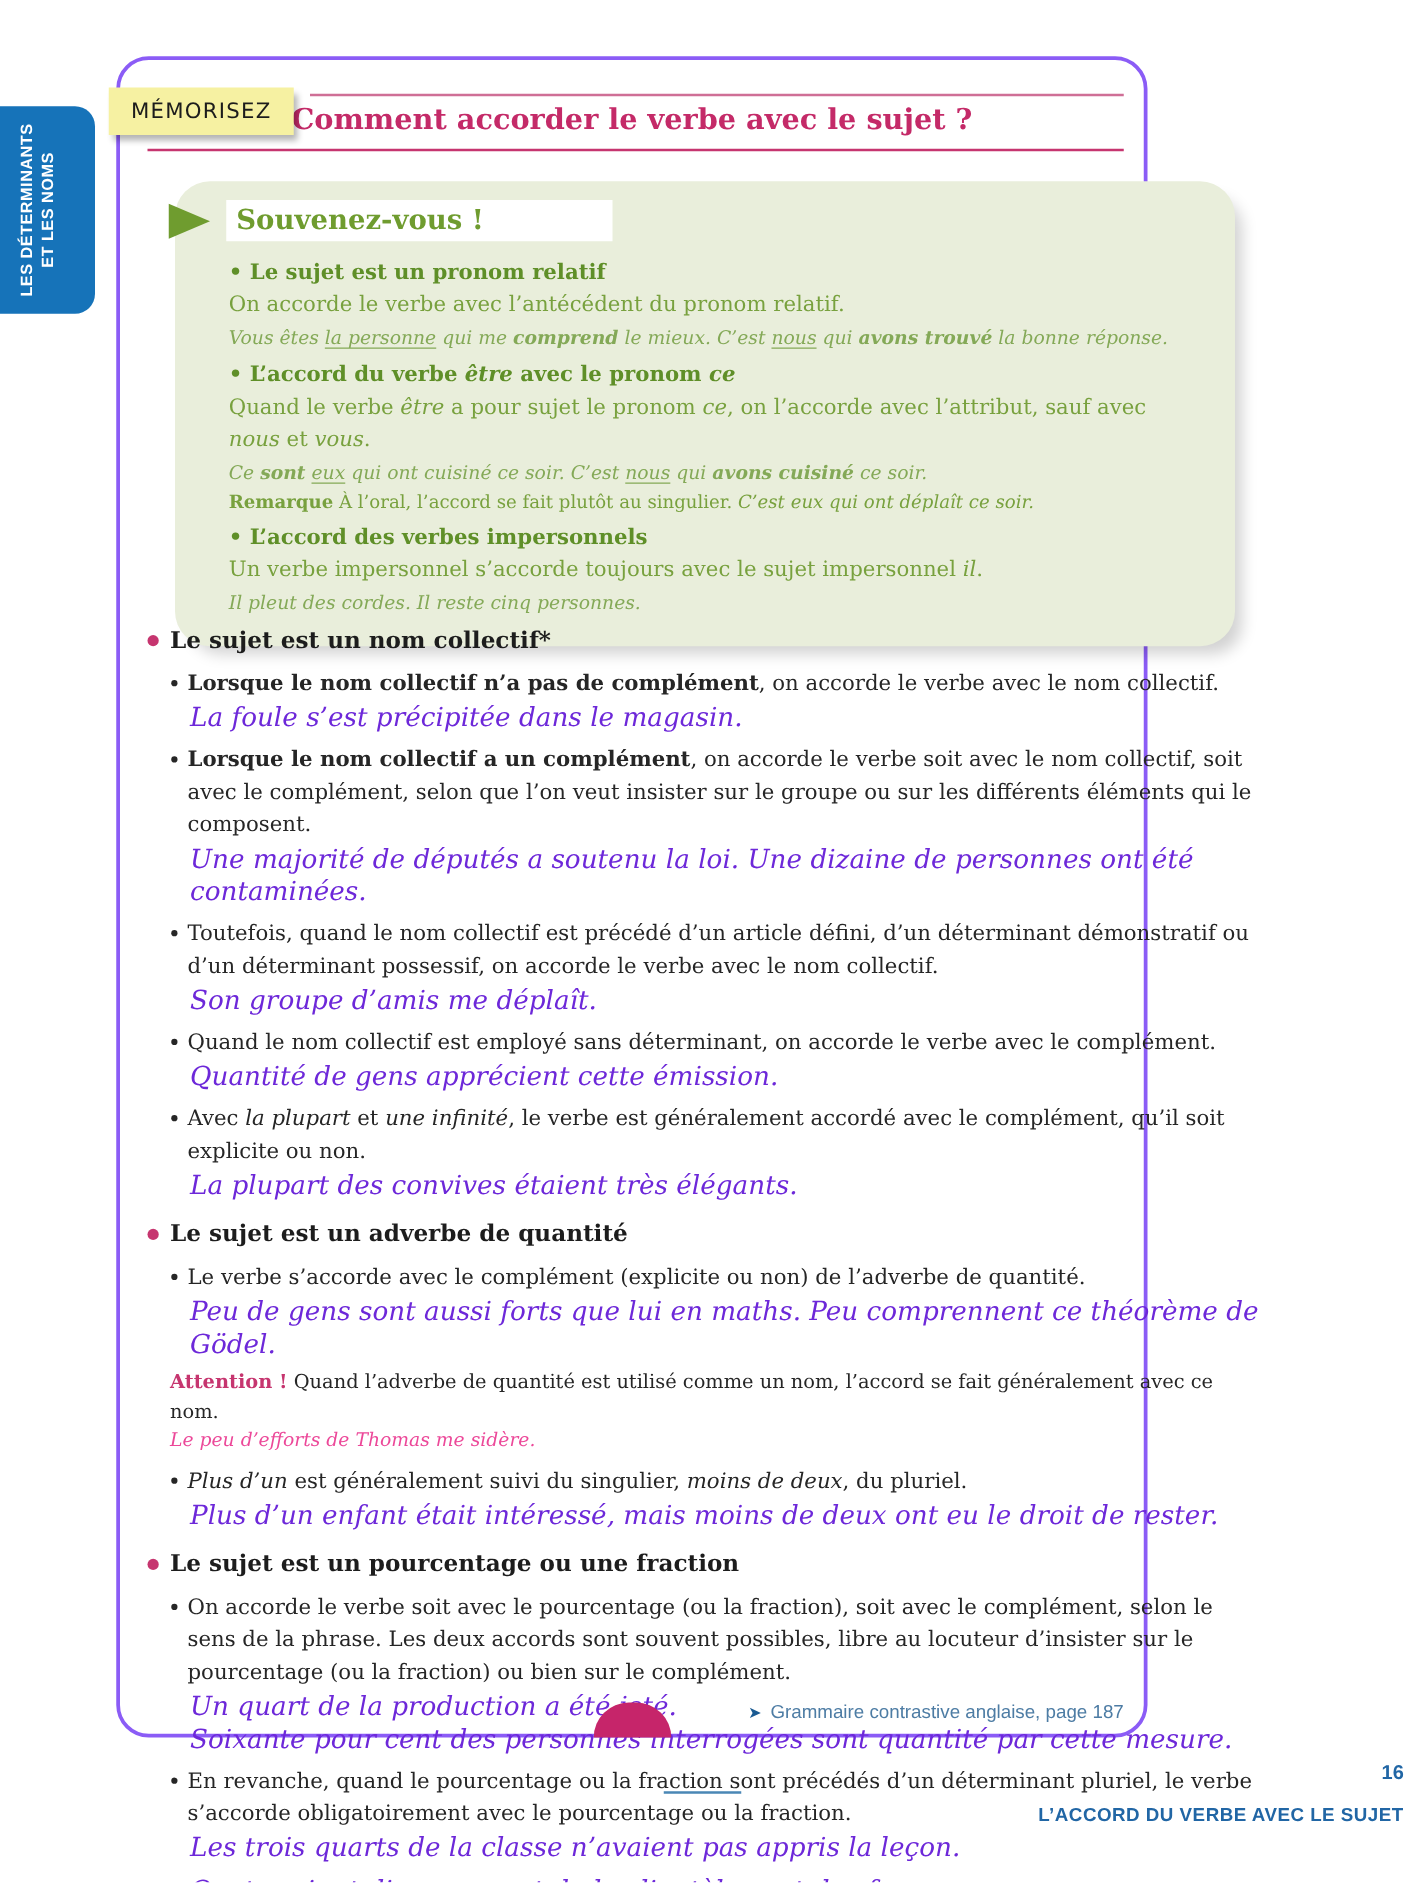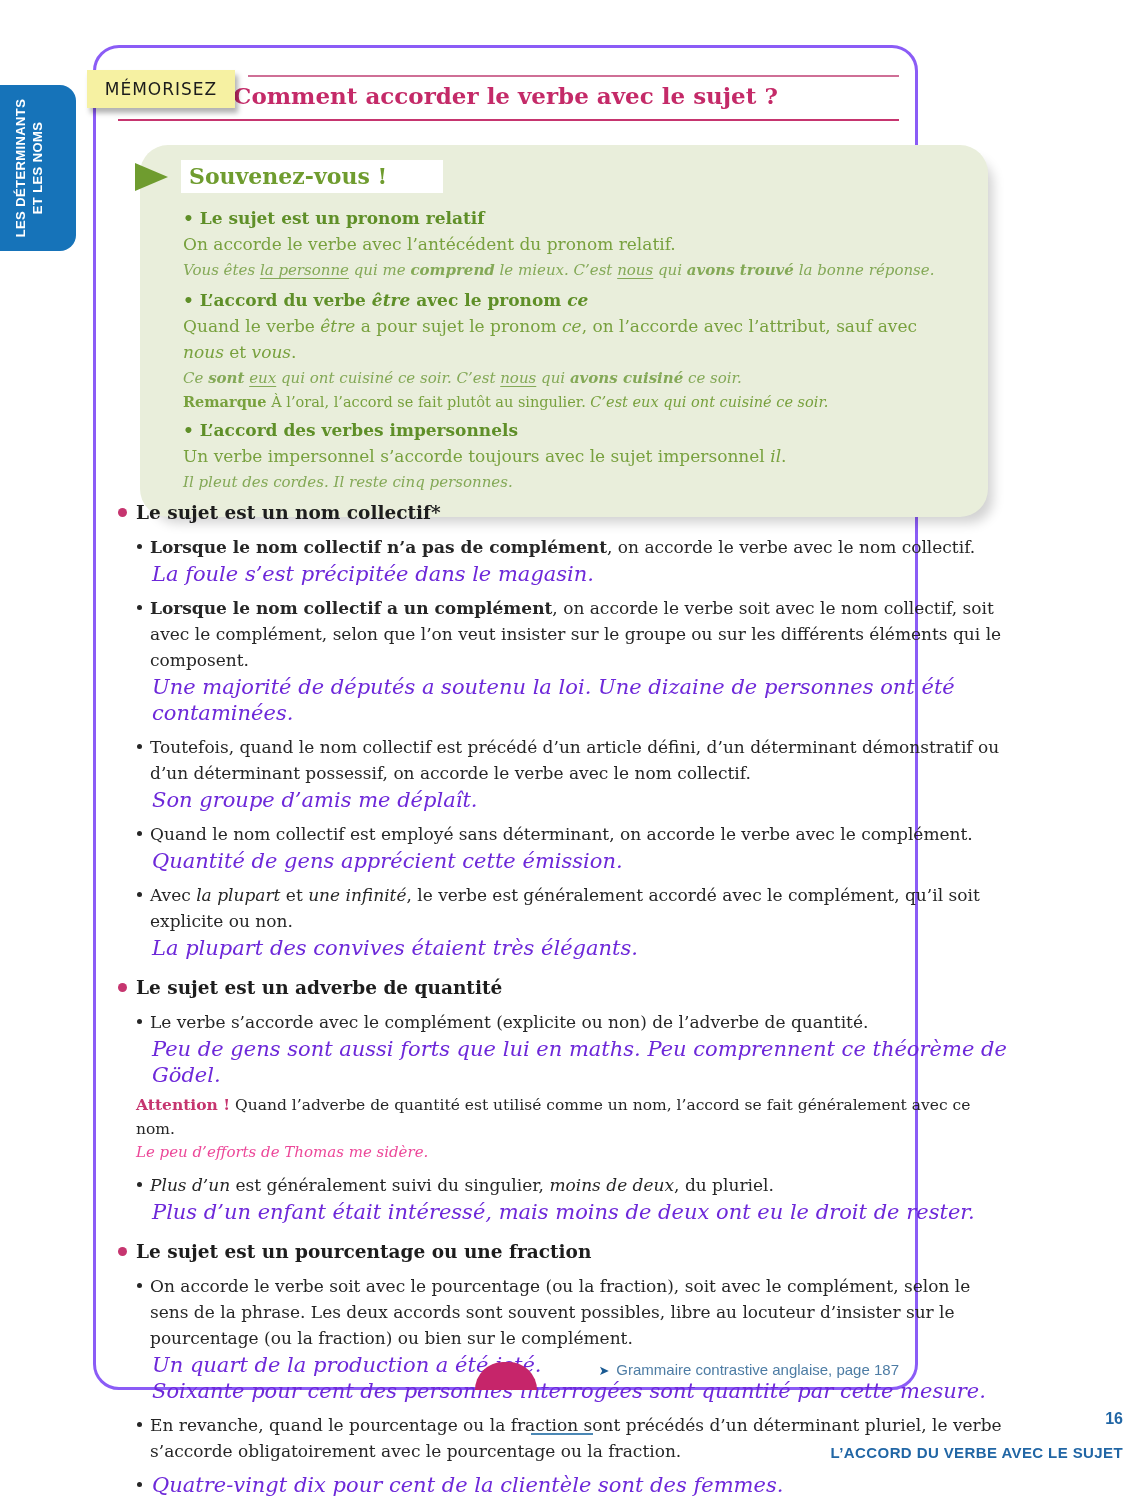--- a/index.html
+++ b/index.html
@@ -31,21 +31,21 @@
   .page-title{position:absolute;top:34px;left:0;right:0;margin:0;text-align:center;
               color:#c42a68;font-size:23px;font-weight:bold;font-family:"DejaVu Serif",serif;}
 
   
   .memo-box{position:absolute;left:44px;top:97px;width:848px;box-sizing:border-box;
             background:#e9eedb;border-radius:28px;padding:15px 28px 22px 43px;
             box-shadow:9px 10px 12px -4px rgba(0,0,0,.18);}
   .memo-head{position:relative;left:-48px;display:flex;align-items:center;margin-bottom:12px;}
   .memo-arrow{width:0;height:0;border-left:33px solid #6f9c2f;border-top:14px solid transparent;
               border-bottom:14px solid transparent;margin-right:13px;}
-  .memo-band{background:#ffffff;padding:3px 56px 4px 8px;}
+  .memo-band{background:#ffffff;padding:3px 103px 4px 8px;}
   .memo-heading{color:#6f9c2f;font-size:22px;font-weight:bold;font-family:"DejaVu Serif",serif;}
 
   .blk{position:relative;}
   .blk .txt span.b{font-weight:bold;}
   .blk .txt span.i{font-style:italic;}
   .blk .txt span.u{text-decoration:underline;text-underline-offset:3px;}
   .blk .txt span.pink{color:#c6356f;}
 
   
   .blk-mh{color:#5f8f28;font-weight:bold;font-size:17px;line-height:26px;margin-top:4px;}
@@ -106,21 +106,21 @@
           <span class="memo-heading">Souvenez-vous !</span>
         </span>
       </div>
       <div class="memo-blocks">
           <div class="blk blk-mh"><span class="txt"><span class="b">• Le sujet est un pronom relatif</span></span></div>
           <div class="blk blk-mp"><span class="txt"><span>On accorde le verbe avec l’antécédent du pronom relatif.</span></span></div>
           <div class="blk blk-mex"><span class="txt"><span class="i">Vous êtes </span><span class="i u">la personne</span><span class="i"> qui me </span><span class="b i">comprend</span><span class="i"> le mieux. C’est </span><span class="i u">nous</span><span class="i"> qui </span><span class="b i">avons trouvé</span><span class="i"> la bonne réponse.</span></span></div>
           <div class="blk blk-mh"><span class="txt"><span class="b">• L’accord du verbe </span><span class="b i">être</span><span class="b"> avec le pronom </span><span class="b i">ce</span></span></div>
           <div class="blk blk-mp"><span class="txt"><span>Quand le verbe </span><span class="i">être</span><span> a pour sujet le pronom </span><span class="i">ce</span><span>, on l’accorde avec l’attribut, sauf avec </span><span class="i">nous</span><span> et </span><span class="i">vous</span><span>.</span></span></div>
           <div class="blk blk-mex"><span class="txt"><span class="i">Ce </span><span class="b i">sont</span><span class="i"> </span><span class="i u">eux</span><span class="i"> qui ont cuisiné ce soir. C’est </span><span class="i u">nous</span><span class="i"> qui </span><span class="b i">avons cuisiné</span><span class="i"> ce soir.</span></span></div>
-          <div class="blk blk-mremark"><span class="txt"><span class="b">Remarque</span><span> À l’oral, l’accord se fait plutôt au singulier. </span><span class="i">C’est eux qui ont cuisiné ce soir.</span></span></div>
+          <div class="blk blk-mremark"><span class="txt"><span class="b">Remarque</span><span> À l’oral, l’accord se fait plutôt au singulier. </span><span class="i">C’est eux qui ont déplaît ce soir.</span></span></div>
           <div class="blk blk-mh"><span class="txt"><span class="b">• L’accord des verbes impersonnels</span></span></div>
           <div class="blk blk-mp"><span class="txt"><span>Un verbe impersonnel s’accorde toujours avec le sujet impersonnel </span><span class="i">il</span><span>.</span></span></div>
           <div class="blk blk-mex"><span class="txt"><span class="i">Il pleut des cordes. Il reste cinq personnes.</span></span></div>
         </div>
     </div>
 
     <div class="main-blocks">
         <div class="blk blk-h1"><span class="bullet-pink"></span><span class="txt"><span class="b">Le sujet est un nom collectif*</span></span></div>
         <div class="blk blk-li"><span class="bullet-dot"></span><span class="txt"><span class="b">Lorsque le nom collectif n’a pas de complément</span><span>, on accorde le verbe avec le nom collectif.</span></span></div>
         <div class="blk blk-ex"><span class="txt"><span class="i">La foule s’est précipitée dans le magasin.</span></span></div>
@@ -137,20 +137,21 @@
         <div class="blk blk-ex"><span class="txt"><span class="i">Peu de gens sont aussi forts que lui en maths. Peu comprennent ce théorème de Gödel.</span></span></div>
         <div class="blk blk-attn"><span class="txt"><span class="b pink">Attention !</span><span> Quand l’adverbe de quantité est utilisé comme un nom, l’accord se fait généralement avec ce nom.</span></span></div>
         <div class="blk blk-exs"><span class="txt"><span class="i">Le peu d’efforts de Thomas me sidère.</span></span></div>
         <div class="blk blk-li"><span class="bullet-dot"></span><span class="txt"><span class="i">Plus d’un</span><span> est généralement suivi du singulier, </span><span class="i">moins de deux</span><span>, du pluriel.</span></span></div>
         <div class="blk blk-ex"><span class="txt"><span class="i">Plus d’un enfant était intéressé, mais moins de deux ont eu le droit de rester.</span></span></div>
         <div class="blk blk-h1"><span class="bullet-pink"></span><span class="txt"><span class="b">Le sujet est un pourcentage ou une fraction</span></span></div>
         <div class="blk blk-li"><span class="bullet-dot"></span><span class="txt"><span>On accorde le verbe soit avec le pourcentage (ou la fraction), soit avec le complément, selon le sens de la phrase. Les deux accords sont souvent possibles, libre au locuteur d’insister sur le pourcentage (ou la fraction) ou bien sur le complément.</span></span></div>
         <div class="blk blk-ex"><span class="txt"><span class="i">Un quart de la production a été jeté.</span></span></div>
         <div class="blk blk-ex"><span class="txt"><span class="i">Soixante pour cent des personnes interrogées sont quantité par cette mesure.</span></span></div>
         <div class="blk blk-li"><span class="bullet-dot"></span><span class="txt"><span>En revanche, quand le pourcentage ou la fraction sont précédés d’un déterminant pluriel, le verbe s’accorde obligatoirement avec le pourcentage ou la fraction.</span></span></div>
+        <div class="blk blk-ex"><span class="txt"><span class="i">Les trois quarts de la classe n’avaient pas appris la leçon.</span></span></div>
         <div class="blk blk-li"><span class="bullet-dot"></span></div>
         <div class="blk blk-ex"><span class="txt"><span class="i">Quatre-vingt dix pour cent de la clientèle sont des femmes.</span></span></div>
       </div>
 
     <div class="crossref">
       <span class="crossref-arrow">➤</span><span>Grammaire contrastive anglaise, page 187</span>
     </div>
 
     <div class="dome"></div>
   </div>

